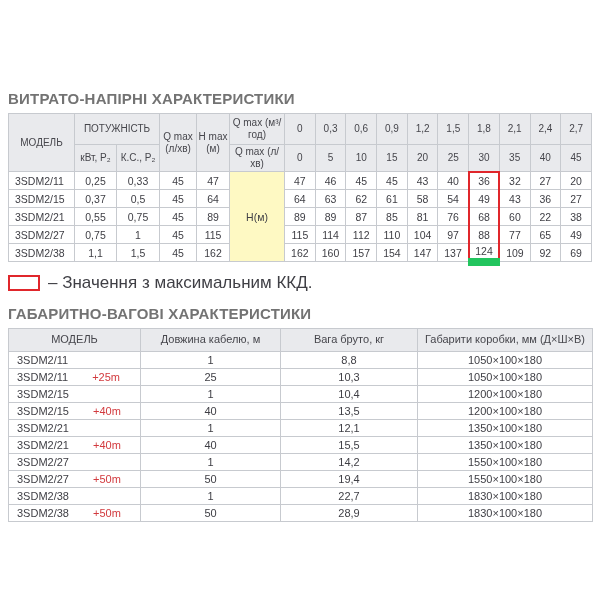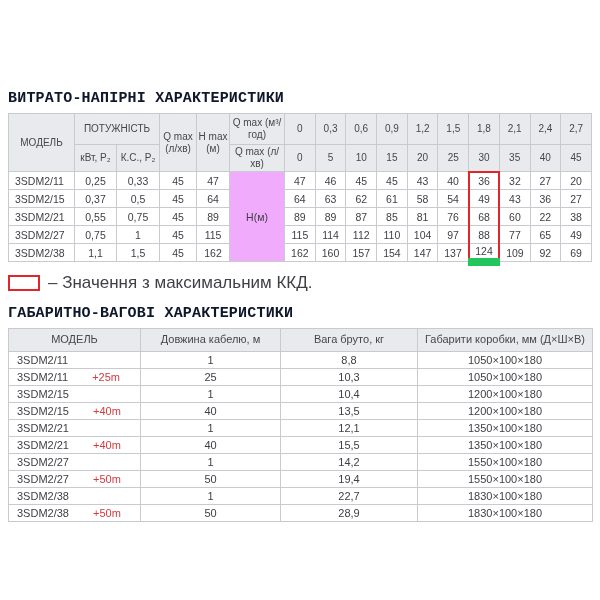--- a/index.html
+++ b/index.html
@@ -8,24 +8,23 @@
     background:#ffffff;
     font-family:"Liberation Sans", sans-serif;
     color:#3e3e44;
     overflow:hidden;
   }
   .content { padding:90px 8px 0 8px; width:584px; }
 
   .sec-title {
     font-size:15px;
     font-weight:bold;
-    color:#0f172a;
+    color:#737373;
     letter-spacing:0.2px;
     margin:0 0 6px 0;
-    font-family:Liberation Mono, monospace;
   }
   .sec-title.second { margin-top:12px; }
 
   table {
     border-collapse:collapse;
     table-layout:fixed;
     width:584px;
   }
   th, td {
     border:1px solid #c7cacf;
@@ -41,21 +40,21 @@
     line-height:1.18;
   }
 
   
   .t1 th { font-size:10px; }
   .t1 td { font-size:10.5px; }
   .t1 thead tr.h1 { height:31px; }
   .t1 thead tr.h2 { height:27px; }
   .t1 tbody tr { height:18px; }
   .t1 .model-cell { text-align:left; padding-left:6px; }
-  .t1 .hm-cell { background:#f0abfc; font-size:10.5px; }
+  .t1 .hm-cell { background:#fef9c3; font-size:10.5px; }
 
   .hl { border-left:2px solid #e0262b; border-right:2px solid #e0262b; }
   .hl-top { border-top:2px solid #e0262b; }
   .hl-bottom { border-bottom:8px solid #22c55e; }
 
   .legend {
     display:flex;
     align-items:center;
     margin-top:7px;
     font-size:17px;

